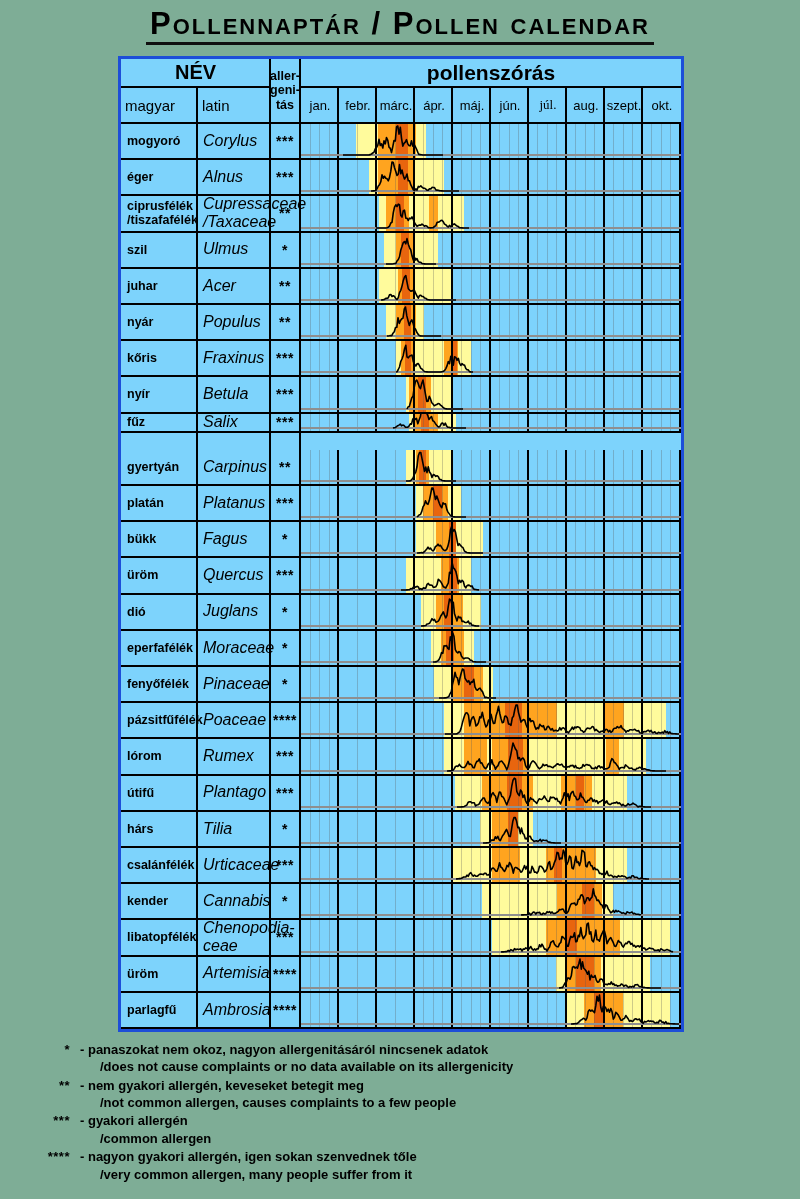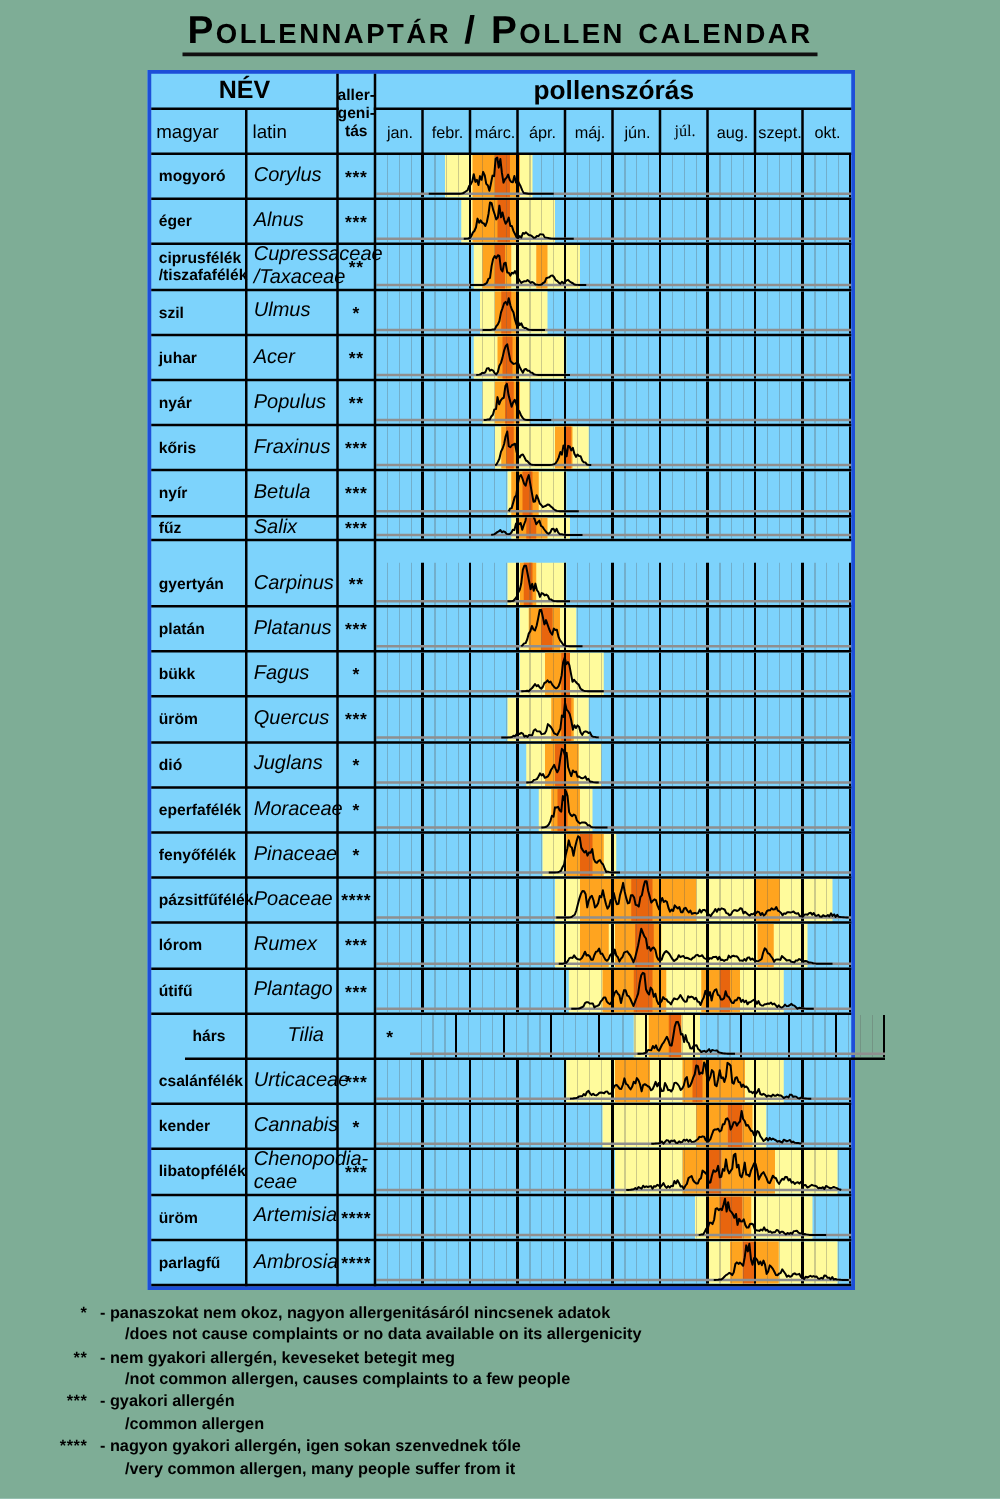--- a/index.html
+++ b/index.html
@@ -398,21 +398,21 @@
               <div class="band" style="left: 206px; width: 15px; background: rgb(232, 101, 14);"></div>
               <div class="band" style="left: 275px; width: 8px; background: rgb(232, 101, 14);"></div>
               <div class="sublines"></div>
               <div class="monthlines"></div>
               <div class="baseline"></div>
               <svg width="380" height="34" viewBox="0 0 380 34" class="curve">
                 <polyline points="156.0,31 157.0,31.0 158.3,31.0 159.5,31.0 160.8,30.9 162.0,30.8 163.3,30.4 164.5,29.8 165.8,29.1 167.0,26.5 168.3,25.7 169.5,25.7 170.8,26.9 172.0,26.8 173.3,26.8 174.5,29.9 175.8,29.0 177.0,28.7 178.3,27.9 179.5,25.3 180.8,23.9 182.0,22.0 183.3,22.0 184.5,25.3 185.8,26.6 187.0,27.3 188.3,25.7 189.5,22.0 190.8,18.2 192.0,16.7 193.3,19.0 194.5,20.2 195.8,26.4 197.0,21.0 198.3,16.1 199.5,16.2 200.8,20.5 202.0,20.9 203.3,23.2 204.5,26.0 205.8,28.8 207.0,25.5 208.3,22.2 209.5,18.9 210.8,10.0 212.0,4.2 213.3,2.2 214.5,2.9 215.8,15.4 217.0,18.0 218.3,19.6 219.5,14.1 220.8,15.8 222.0,21.5 223.3,19.0 224.5,24.5 225.8,27.2 227.0,26.4 228.3,24.9 229.5,21.7 230.8,23.2 232.0,23.3 233.3,25.3 234.5,25.9 235.8,27.5 237.0,24.8 238.3,22.7 239.5,23.2 240.8,23.5 242.0,22.3 243.3,20.0 244.5,22.1 245.8,24.2 247.0,25.4 248.3,25.2 249.5,21.0 250.8,21.9 252.0,21.3 253.3,21.8 254.5,23.4 255.8,22.3 257.0,25.2 258.3,25.6 259.5,28.0 260.8,24.3 262.0,22.0 263.3,16.7 264.5,20.1 265.8,20.7 267.0,17.7 268.3,24.4 269.5,18.5 270.8,16.1 272.0,15.4 273.3,19.9 274.5,20.5 275.8,23.6 277.0,23.6 278.3,22.5 279.5,17.0 280.8,21.0 282.0,21.5 283.3,24.0 284.5,26.2 285.8,26.4 287.0,24.2 288.3,24.2 289.5,22.1 290.8,22.3 292.0,25.5 293.3,23.8 294.5,25.7 295.8,24.5 297.0,27.4 298.3,25.8 299.5,25.6 300.8,24.6 302.0,23.9 303.3,24.6 304.5,27.0 305.8,24.9 307.0,27.6 308.3,28.4 309.5,28.5 310.8,27.3 312.0,27.3 313.3,26.8 314.5,27.0 315.8,26.0 317.0,27.6 318.3,26.8 319.5,28.1 320.8,29.7 322.0,28.3 323.3,29.7 324.5,30.0 325.8,29.2 327.0,27.7 328.3,28.9 329.5,28.8 330.8,28.2 332.0,27.1 333.3,28.2 334.5,28.5 335.8,29.8 337.0,31.0 338.3,30.2 339.5,30.4 340.8,30.7 342.0,30.8 343.3,30.9 344.5,31.0 345.8,31.0 347.0,31.0 348.3,31.0 349.5,31.0 350.0,31" fill="none" stroke="#000000" stroke-width="1.6" stroke-linejoin="round"></polyline>
               </svg>
             </div>
           </div>
-          <div class="row" style="top: 752.8px; height: 36.2px; margin-left: 27px;">
+          <div class="row" style="top: 752.8px; height: 36.2px;">
             <div class="c-hu">hárs</div>
             <div class="c-la">Tilia</div>
             <div class="c-st">*</div>
             <div class="c-ch">
               <div class="band" style="left: 179px; width: 53px; background: rgb(255, 251, 156);"></div>
               <div class="band" style="left: 191px; width: 26px; background: rgb(255, 164, 31);"></div>
               <div class="band" style="left: 207px; width: 10px; background: rgb(232, 101, 14);"></div>
               <div class="sublines"></div>
               <div class="monthlines"></div>
               <div class="baseline"></div>

